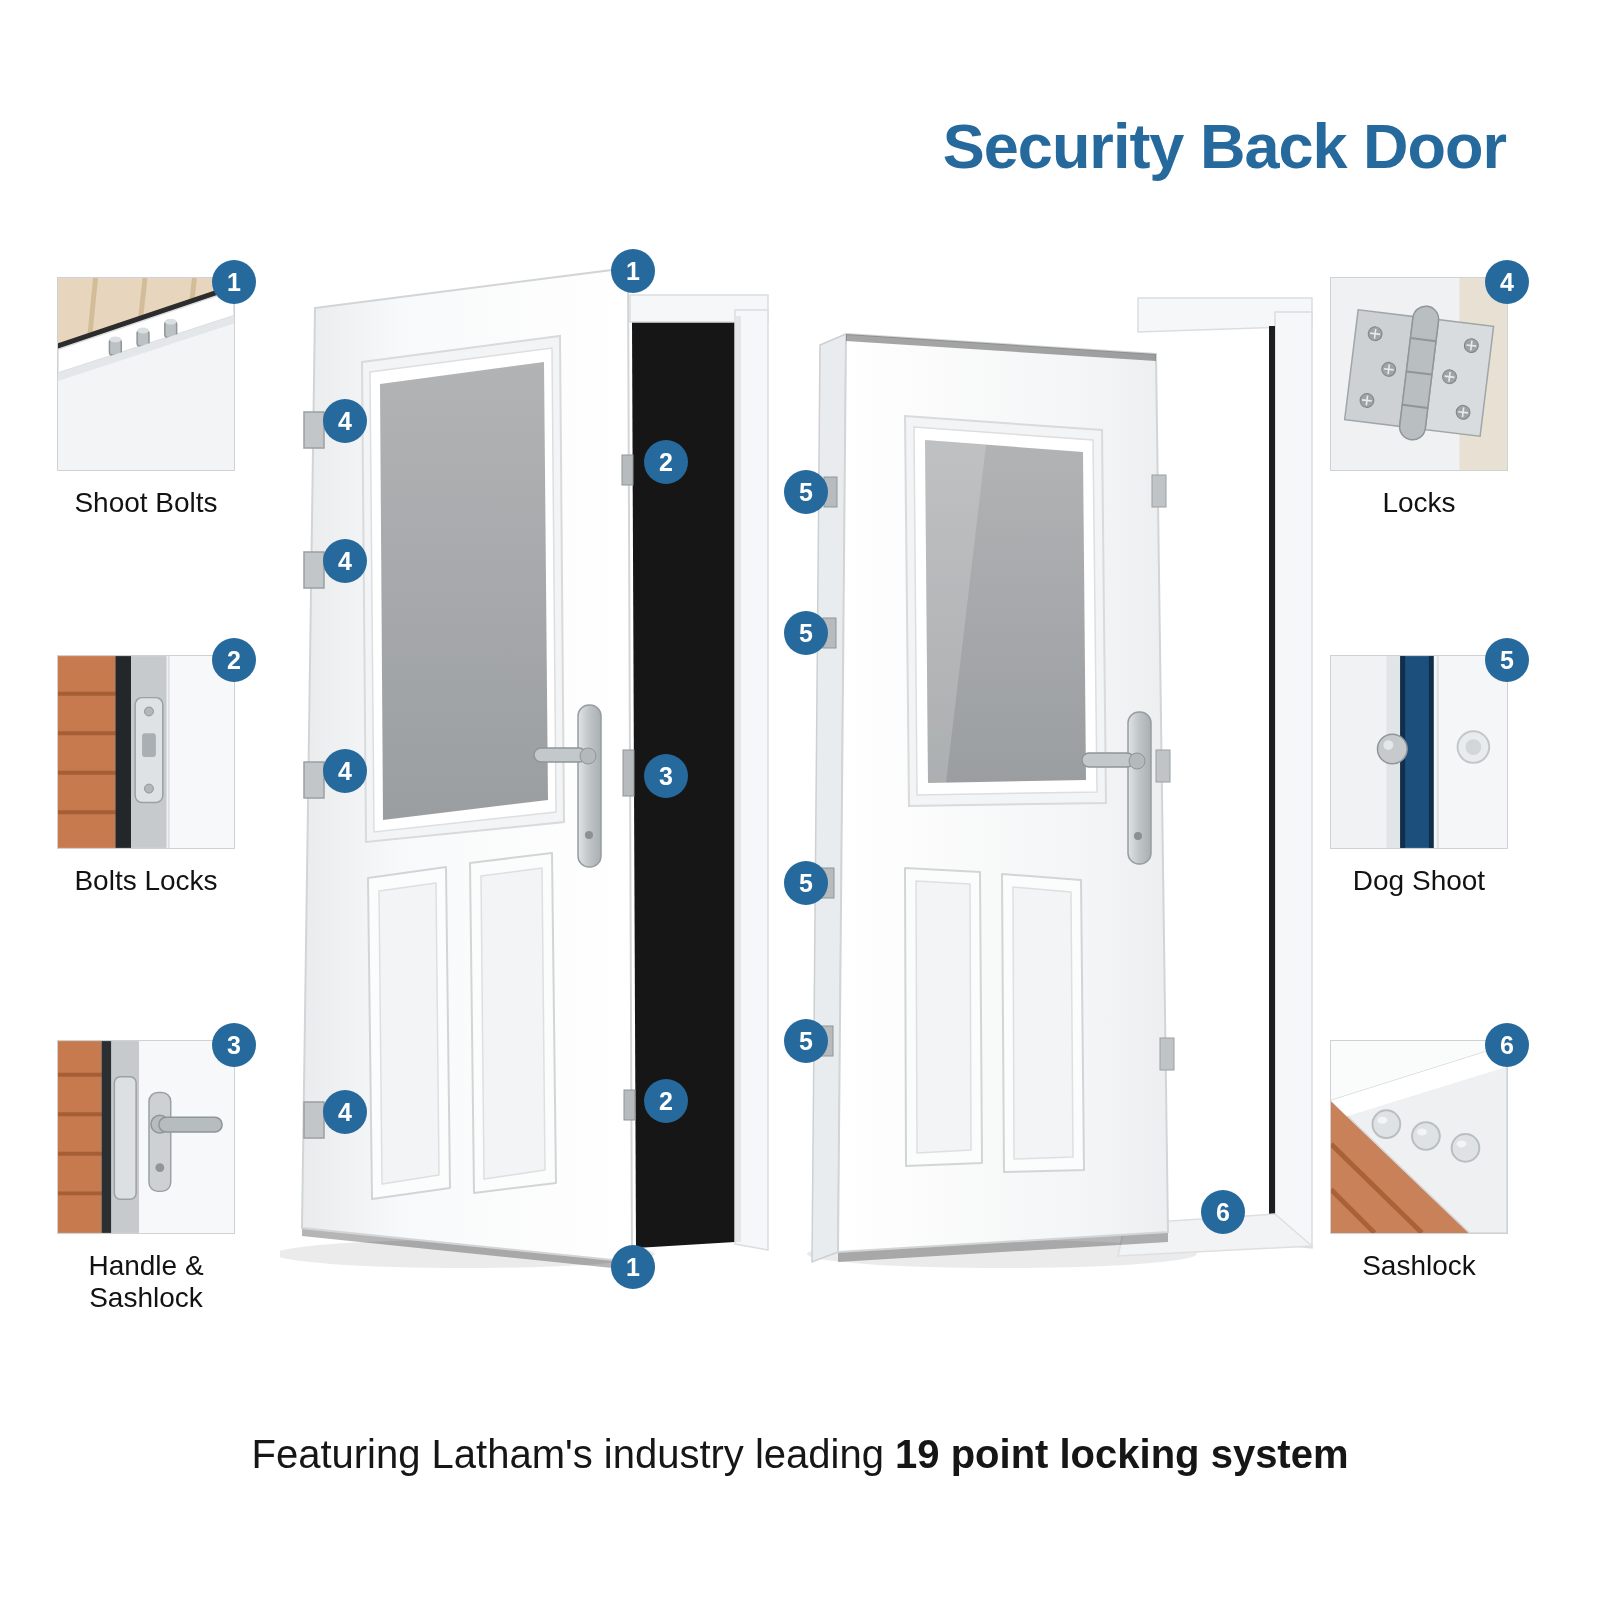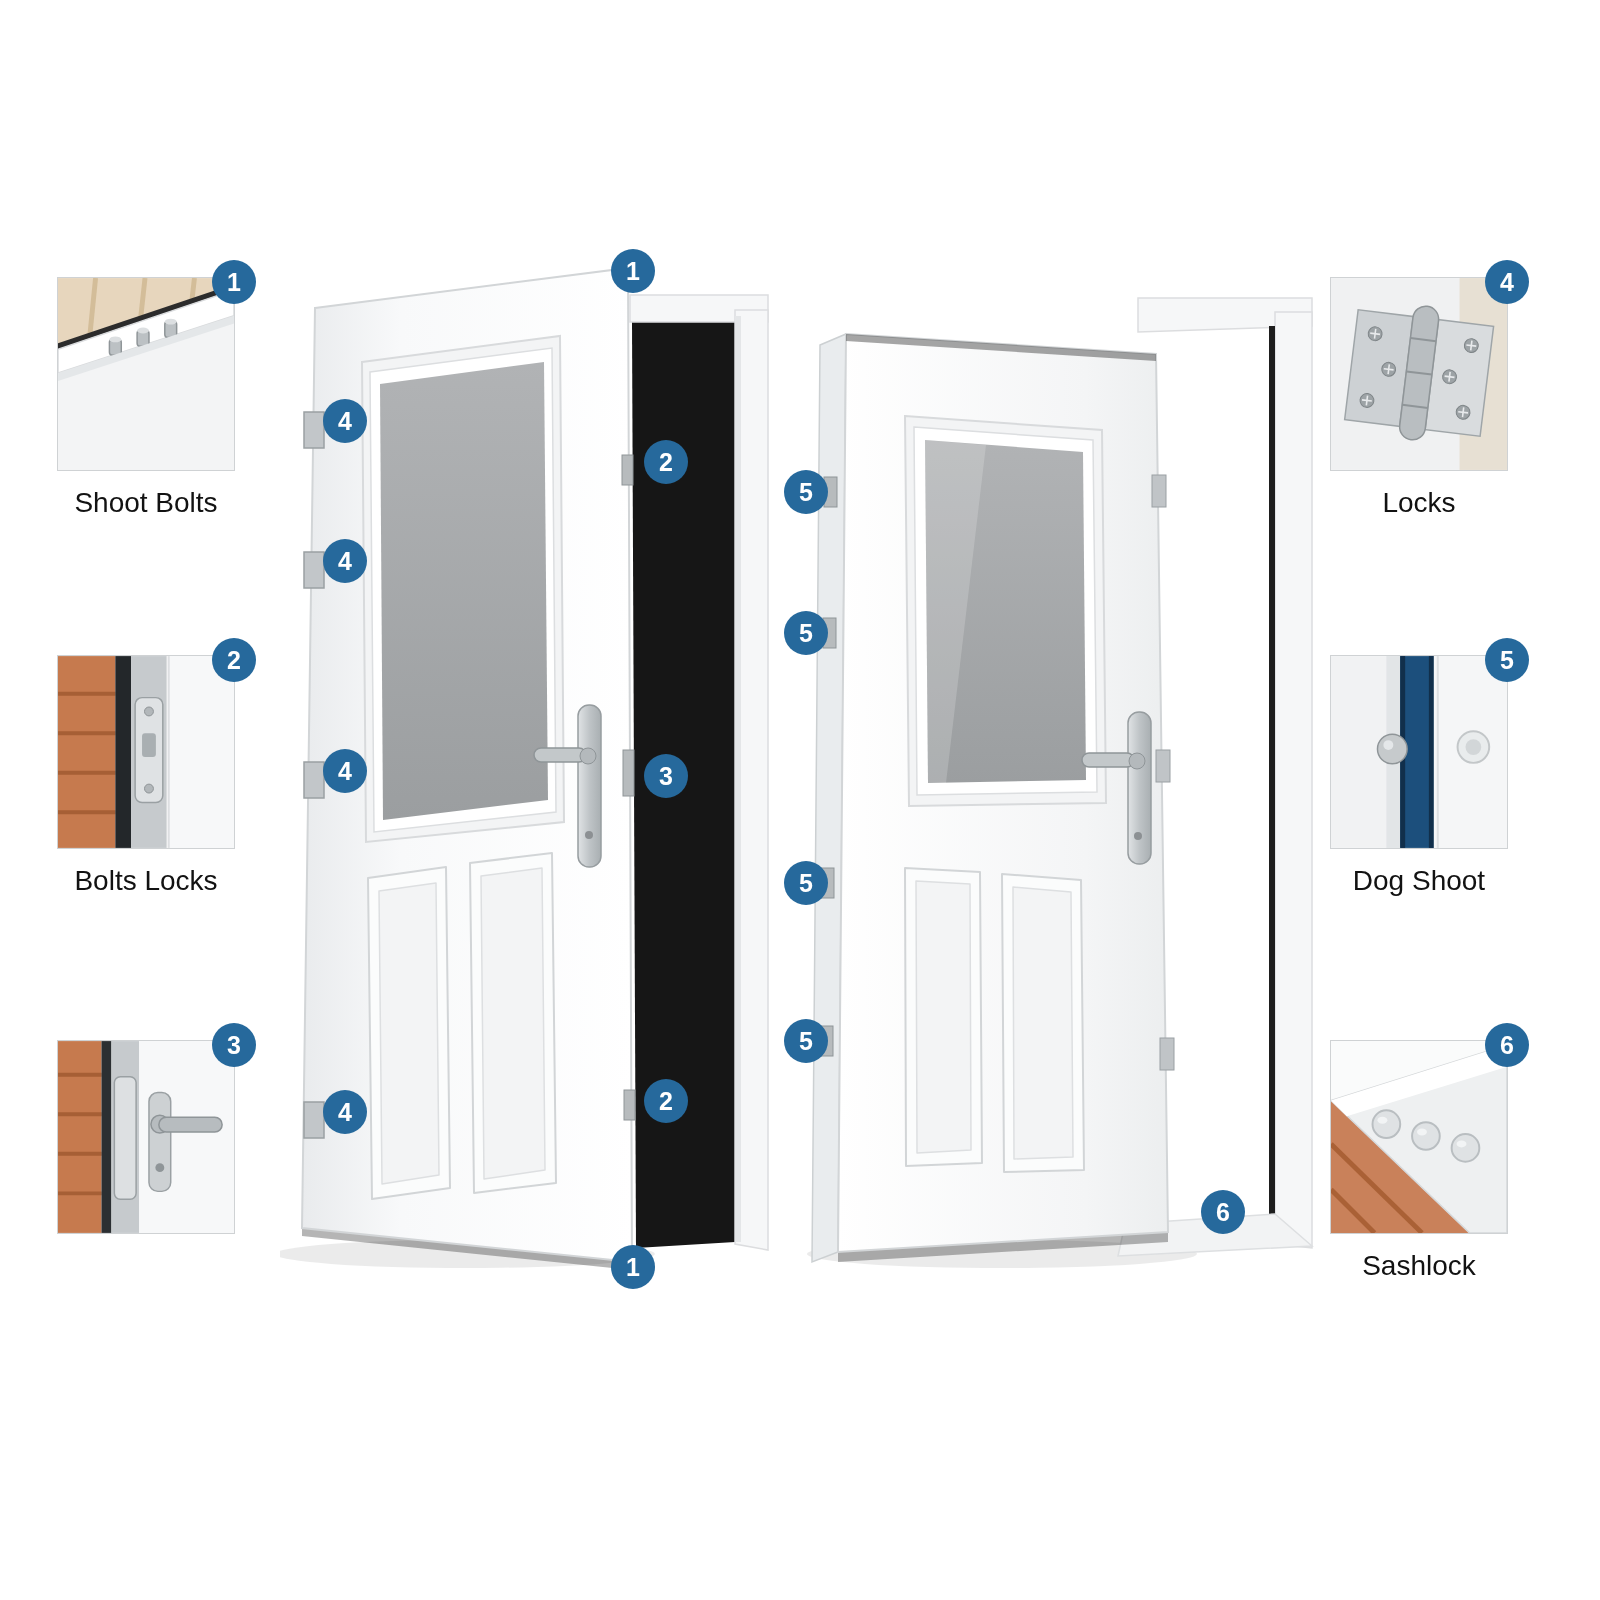--- a/index.html
+++ b/index.html
@@ -49,20 +49,21 @@
     position:absolute; left:0; top:1432px; width:1600px;
     text-align:center; font-size:40px; color:#161616;
   }
   .footer strong { font-weight:bold; }
 </style>
 </head>
 <body>
 
 <div class="stage">
 
+  <h1 class="title">Security Back Door</h1>
 
   <figure class="callout" style="left:57px; top:277px;">
     <div class="thumb">
       <svg viewBox="0 0 178 194">
         <rect width="178" height="194" fill="#e7d6bd"></rect>
         <line x1="38" y1="0" x2="30" y2="80" stroke="#d3bd99" stroke-width="5"></line>
         <line x1="88" y1="0" x2="82" y2="55" stroke="#d3bd99" stroke-width="5"></line>
         <line x1="138" y1="0" x2="134" y2="35" stroke="#d3bd99" stroke-width="5"></line>
         <polygon points="0,66 178,6 178,12 0,72" fill="#2c2c2c"></polygon>
         <polygon points="0,72 178,12 178,194 0,194" fill="#f3f4f5"></polygon>
@@ -122,20 +123,21 @@
         <rect x="54" width="28" height="194" fill="#c6cacd"></rect>
         <rect x="57" y="36" width="22" height="124" rx="6" fill="#dde0e2" stroke="#9aa0a3" stroke-width="1.5"></rect>
         <rect x="82" width="96" height="194" fill="#f7f8f9"></rect>
         <rect x="92" y="52" width="22" height="100" rx="9" fill="#cdd1d3" stroke="#9aa0a3" stroke-width="1.5"></rect>
         <circle cx="103" cy="84" r="9" fill="#b7bcbf" stroke="#8f9598" stroke-width="1.5"></circle>
         <rect x="102" y="77" width="64" height="15" rx="7.5" fill="#b7bcbf" stroke="#8f9598" stroke-width="1.5"></rect>
         <circle cx="103" cy="128" r="4.5" fill="#8f9598"></circle>
       </svg>
       <div class="badge">3</div>
     </div>
+    <figcaption class="callout-label">Handle &amp; Sashlock</figcaption>
   </figure>
 
   <figure class="callout" style="left:1330px; top:277px;">
     <div class="thumb">
       <svg viewBox="0 0 178 194">
         <rect width="178" height="194" fill="#f0f1f2"></rect>
         <rect x="130" width="48" height="194" fill="#e7e0d3"></rect>
         <g transform="rotate(7 89 97)">
           <rect x="20" y="40" width="56" height="112" fill="#cdd1d4" stroke="#9fa5a8" stroke-width="1.5"></rect>
           <rect x="102" y="40" width="56" height="112" fill="#d9dcde" stroke="#9fa5a8" stroke-width="1.5"></rect>
@@ -350,14 +352,17 @@
   <div class="marker" style="left:666px; top:1101px;">2</div>
   <div class="marker" style="left:345px; top:1112px;">4</div>
   <div class="marker" style="left:633px; top:1267px;">1</div>
 
   <div class="marker" style="left:806px; top:492px;">5</div>
   <div class="marker" style="left:806px; top:633px;">5</div>
   <div class="marker" style="left:806px; top:883px;">5</div>
   <div class="marker" style="left:806px; top:1041px;">5</div>
   <div class="marker" style="left:1223px; top:1212px;">6</div>
 
+  <p class="footer">
+    <span>Featuring Latham's industry leading </span><strong>19 point locking system</strong>
+  </p>
 
 </div>
 
 </body></html>

